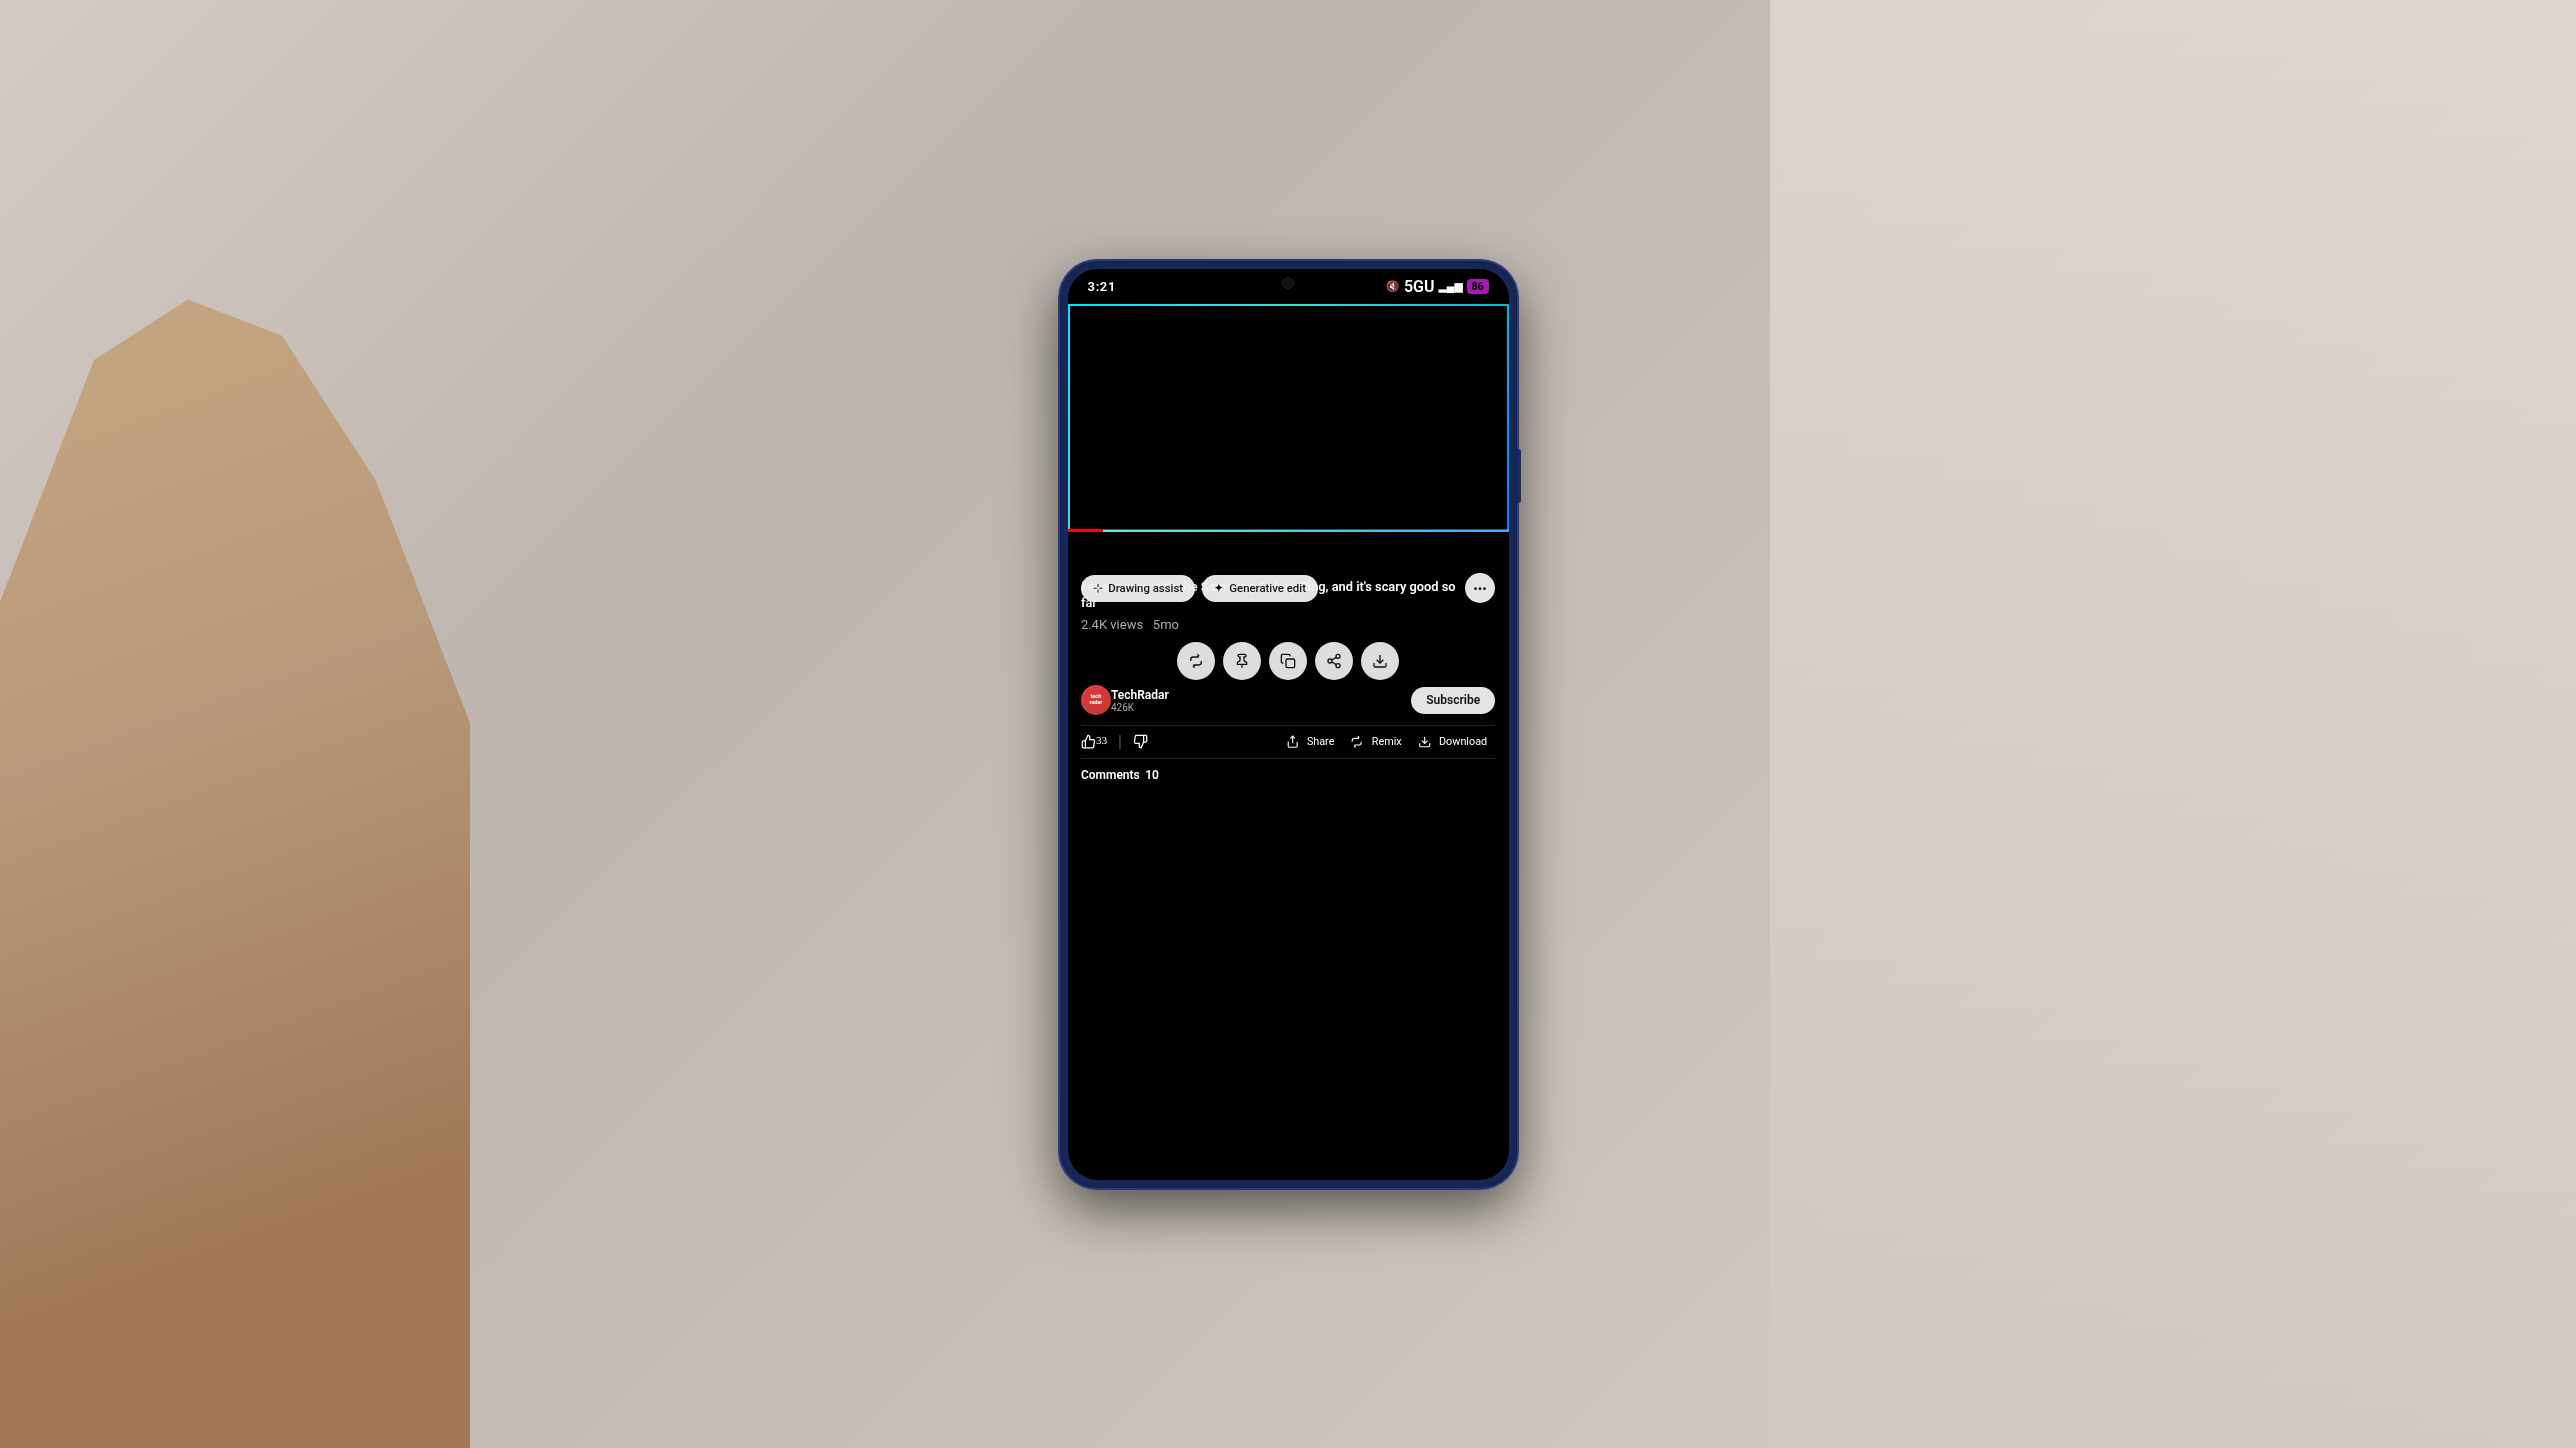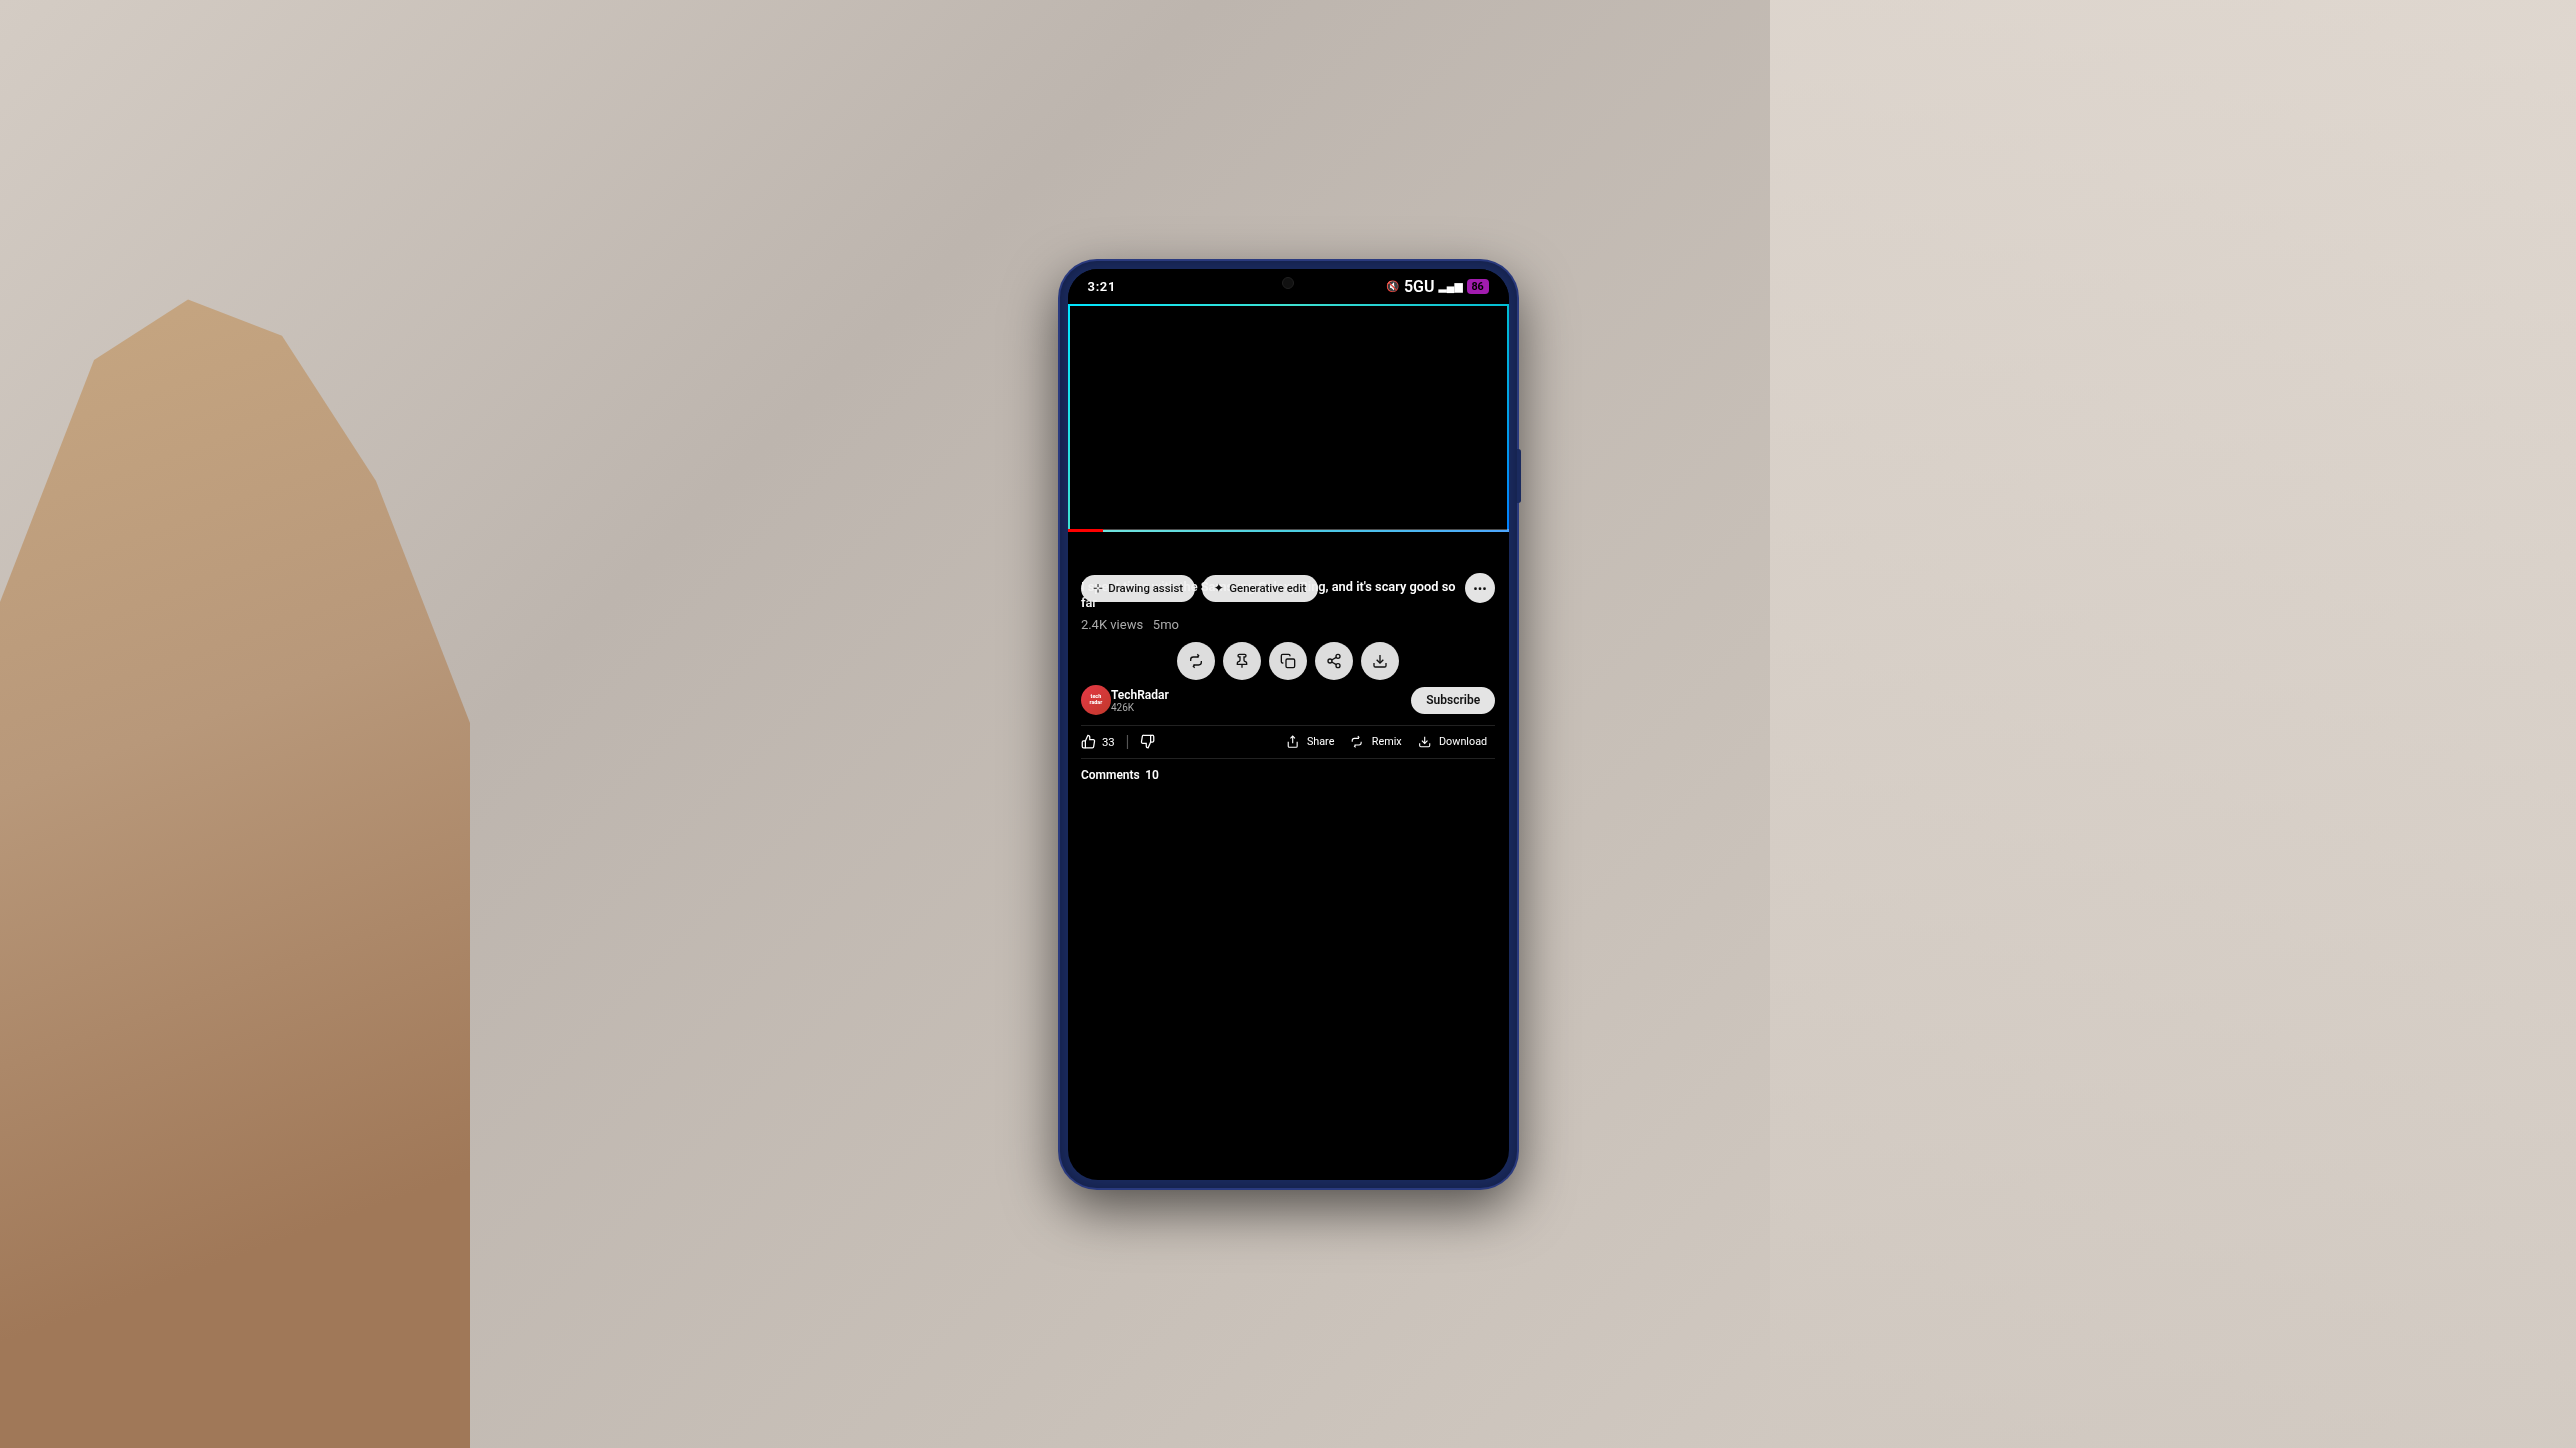--- a/index.html
+++ b/index.html
@@ -382,25 +382,26 @@
 
     .like-section {
       display: flex;
       align-items: center;
       gap: 5.4px;
       flex: 1;
     }
 
     .like-btn, .dislike-btn {
       display: flex;
-      align-items: flex-end;
-      gap: 6px;
+      align-items: flex-start;
+      gap: 0;
       color: #fff;
       font-size: 11.4px;
       cursor: pointer;
+      font-family: Liberation Serif, serif;
     }
 
     .like-count {
       font-size: 11.4px;
       color: #fff;
     }
 
     .divider-vert {
       color: #555;
       font-size: 16px;

